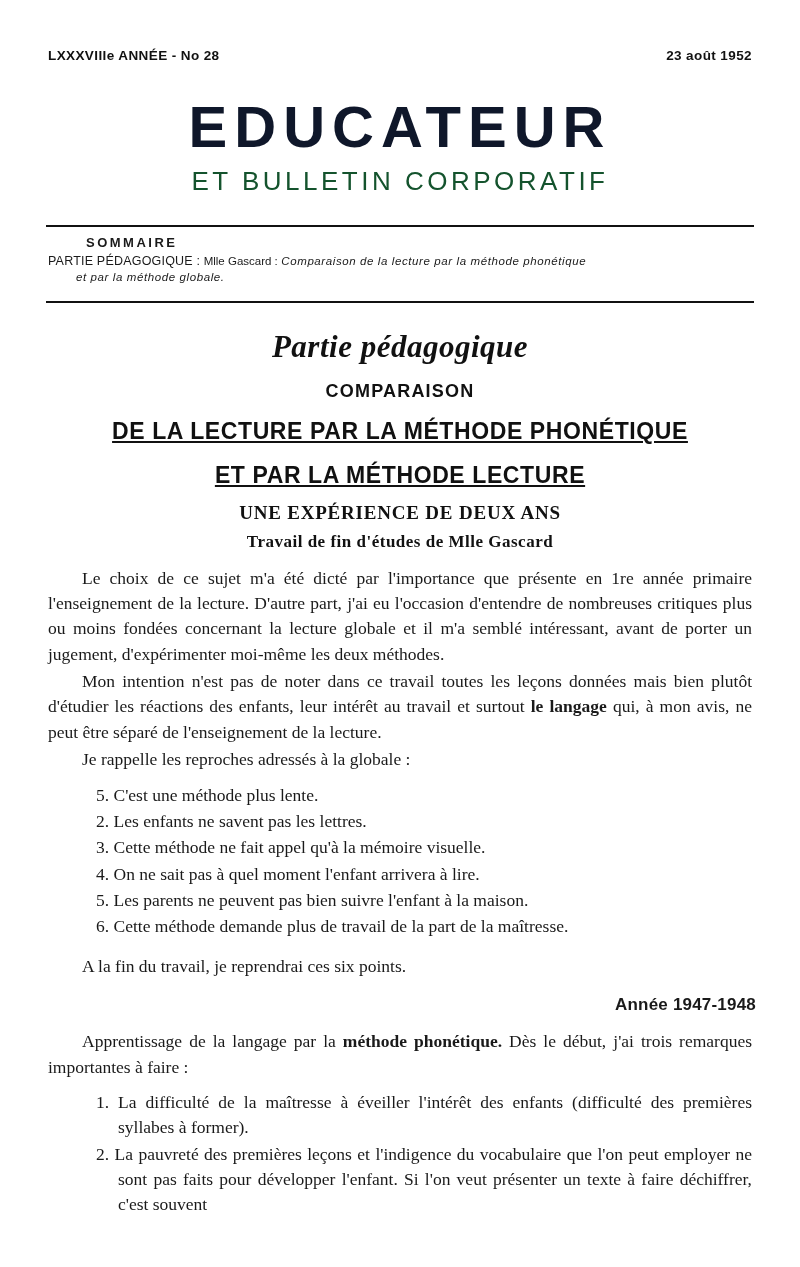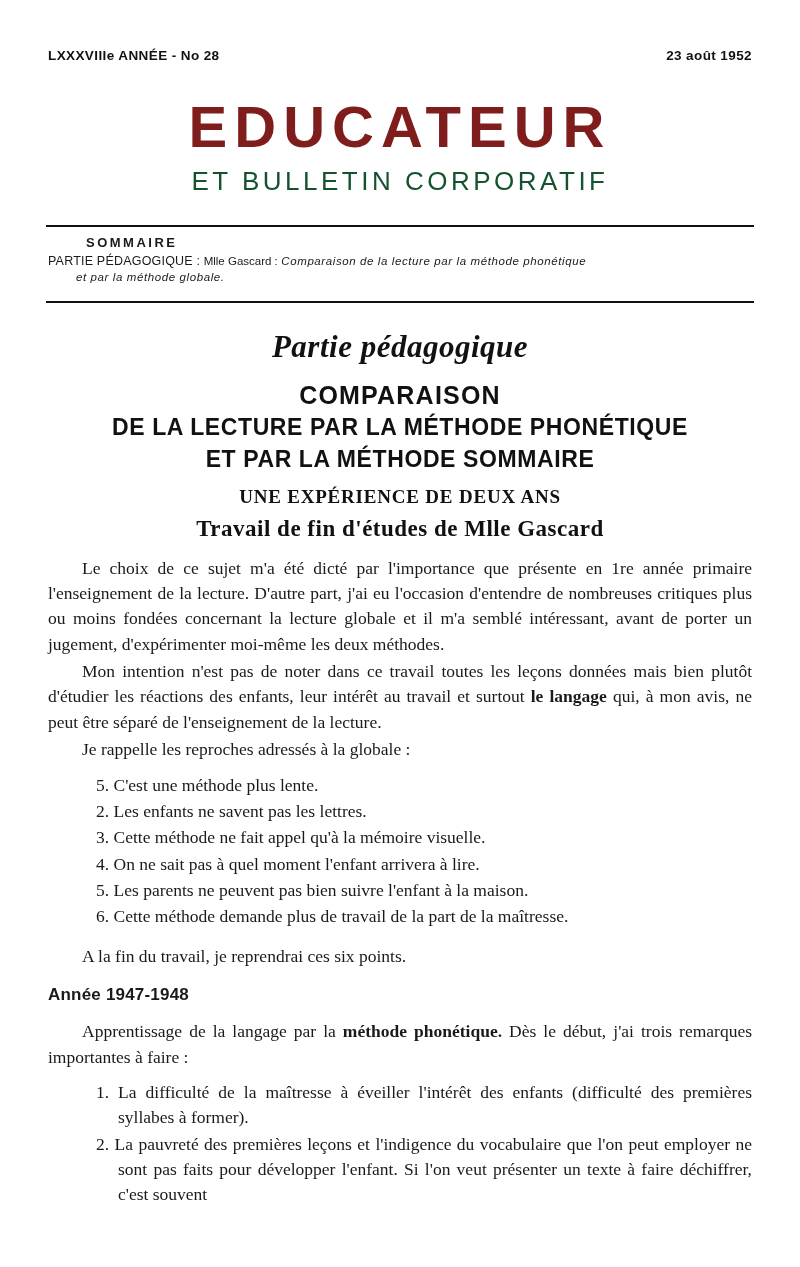--- a/index.html
+++ b/index.html
@@ -35,21 +35,21 @@
     color: #111;
     padding: 0 4px;
   }
   .journal-title {
     text-align: center;
     font-family: "Liberation Sans", sans-serif;
     font-weight: bold;
     font-size: 58px;
     letter-spacing: 7px;
     margin-top: 30px;
-    color: #7f1d1d;
+    color: #0f172a;
   }
   .journal-subtitle {
     text-align: center;
     font-family: "Liberation Sans", sans-serif;
     font-size: 26px;
     letter-spacing: 3.5px;
     margin-top: 6px;
     color: #14532d;
   }
 
@@ -107,40 +107,41 @@
     letter-spacing: 0.5px;
     color: #111;
   }
   .article-head {
     text-align: center;
     font-family: "Liberation Sans", sans-serif;
     font-weight: bold;
     color: #111;
   }
   .h-main {
-    font-size: 25px;
+    font-size: 18px;
     letter-spacing: 1.2px;
     margin-top: 16px;
   }
   .h-sub {
     font-size: 23px;
     letter-spacing: 0.6px;
-    margin-top: 4px;
+    margin-top: 16px;
     line-height: 1.2;
+    text-decoration: underline;
   }
   .h-exp {
     font-family: "Liberation Serif", serif;
     font-size: 19px;
     font-weight: bold;
     letter-spacing: 0.8px;
     margin-top: 12px;
   }
   .h-work {
     font-family: "Liberation Serif", serif;
-    font-size: 23px;
+    font-size: 17px;
     font-weight: bold;
     letter-spacing: 0.5px;
     margin-top: 8px;
   }
 
   .body-text {
     margin-top: 14px;
     font-size: 17.5px;
     line-height: 1.45;
     text-align: justify;
@@ -164,22 +165,23 @@
     text-indent: -22px;
     padding-left: 22px;
     text-align: left;
   }
   ol.numbered.justified li { text-align: justify; }
 
   .subhead {
     font-family: "Liberation Sans", sans-serif;
     font-weight: bold;
     font-size: 17px;
-    margin: 16px 0 0 4px;
+    margin: 16px 0 0 16px;
     letter-spacing: 0.2px;
+    text-align: right;
   }
   b.inline { font-weight: bold; }
 </style>
 </head>
 <body>
 
 <div class="page">
 
   <div class="masthead-line">
     <span>LXXXVIIIe ANNÉE - No 28</span>
@@ -201,21 +203,21 @@
     </div>
   </div>
 
   <hr class="rule bottom">
 
   <div class="section-script">Partie pédagogique</div>
 
   <div class="article-head">
     <div class="h-main">COMPARAISON</div>
     <div class="h-sub">DE LA LECTURE PAR LA MÉTHODE PHONÉTIQUE</div>
-    <div class="h-sub">ET PAR LA MÉTHODE SOMMAIRE</div>
+    <div class="h-sub">ET PAR LA MÉTHODE LECTURE</div>
     <div class="h-exp">UNE EXPÉRIENCE DE DEUX ANS</div>
     <div class="h-work">Travail de fin d'études de Mlle Gascard</div>
   </div>
 
   <div class="body-text">
     <p>Le choix de ce sujet m'a été dicté par l'importance que présente en 1re année primaire l'enseignement de la lecture. D'autre part, j'ai eu l'occasion d'entendre de nombreuses critiques plus ou moins fondées concernant la lecture globale et il m'a semblé intéressant, avant de porter un jugement, d'expérimenter moi-même les deux méthodes.</p>
     <p><span>Mon intention n'est pas de noter dans ce travail toutes les leçons données mais bien plutôt d'étudier les réactions des enfants, leur intérêt au travail et surtout </span><b class="inline">le langage</b><span> qui, à mon avis, ne peut être séparé de l'enseignement de la lecture.</span></p>
     <p class="single">Je rappelle les reproches adressés à la globale :</p>
   </div>
 

